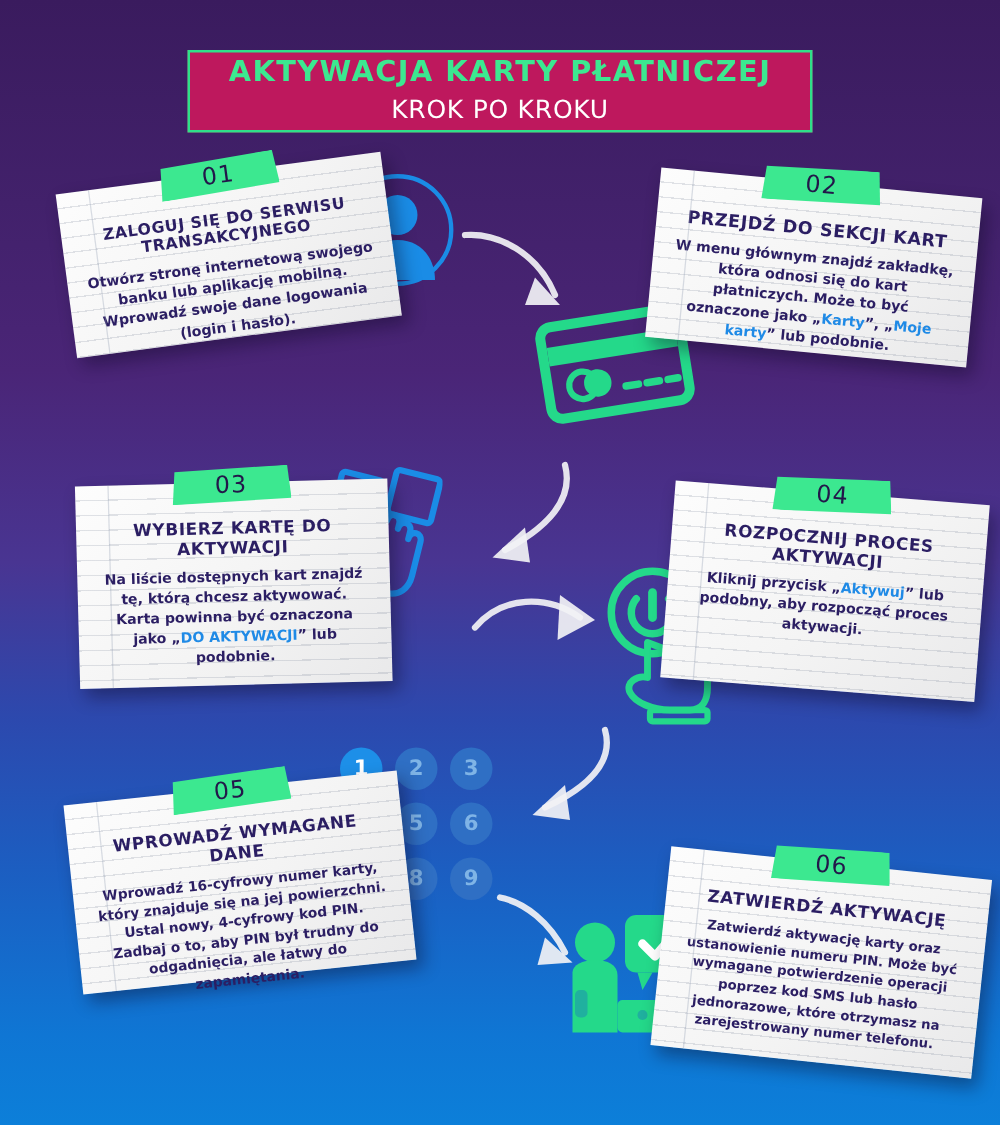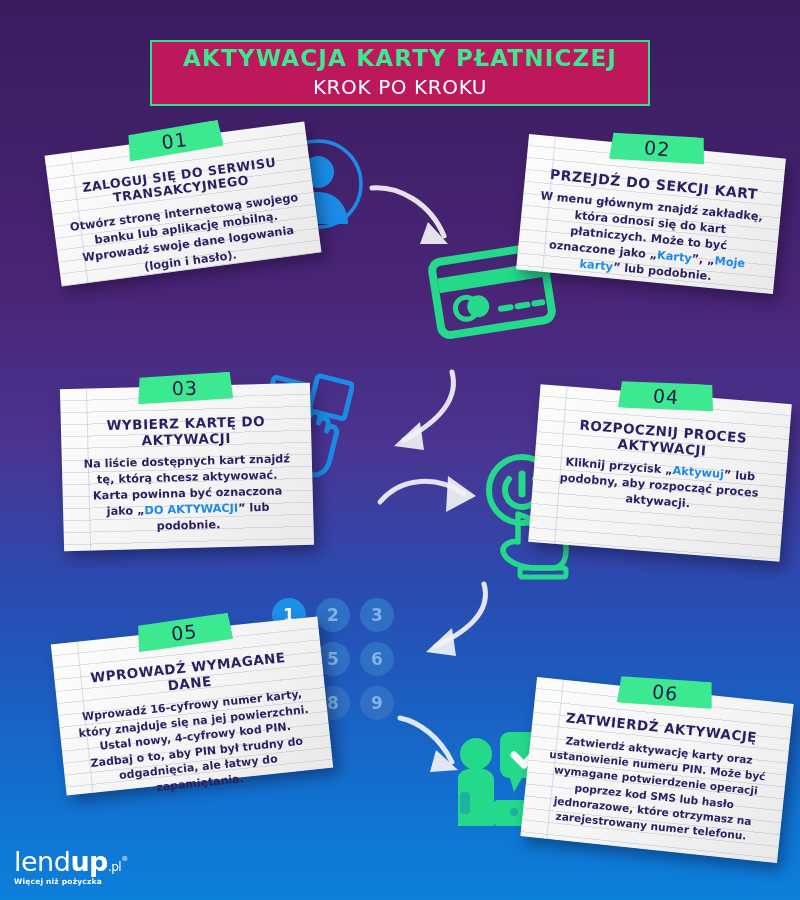--- a/index.html
+++ b/index.html
@@ -251,20 +251,14 @@
   </div>
 
   <div class="card" id="card6">
     <div class="tape">
       <span>06</span>
     </div>
     <h3>ZATWIERDŹ AKTYWACJĘ</h3>
     <p>Zatwierdź aktywację karty oraz ustanowienie numeru PIN. Może być wymagane potwierdzenie operacji poprzez kod SMS lub hasło jednorazowe, które otrzymasz na zarejestrowany numer telefonu.</p>
   </div>
 
-  <div id="logo">
-    <div class="logo-word">
-      <span>lend</span><b>up</b><span class="logo-pl">.pl</span><span class="logo-reg">®</span>
-    </div>
-    <div class="logo-tag">Więcej niż pożyczka</div>
-  </div>
 
 </div>
 
 </body></html>

